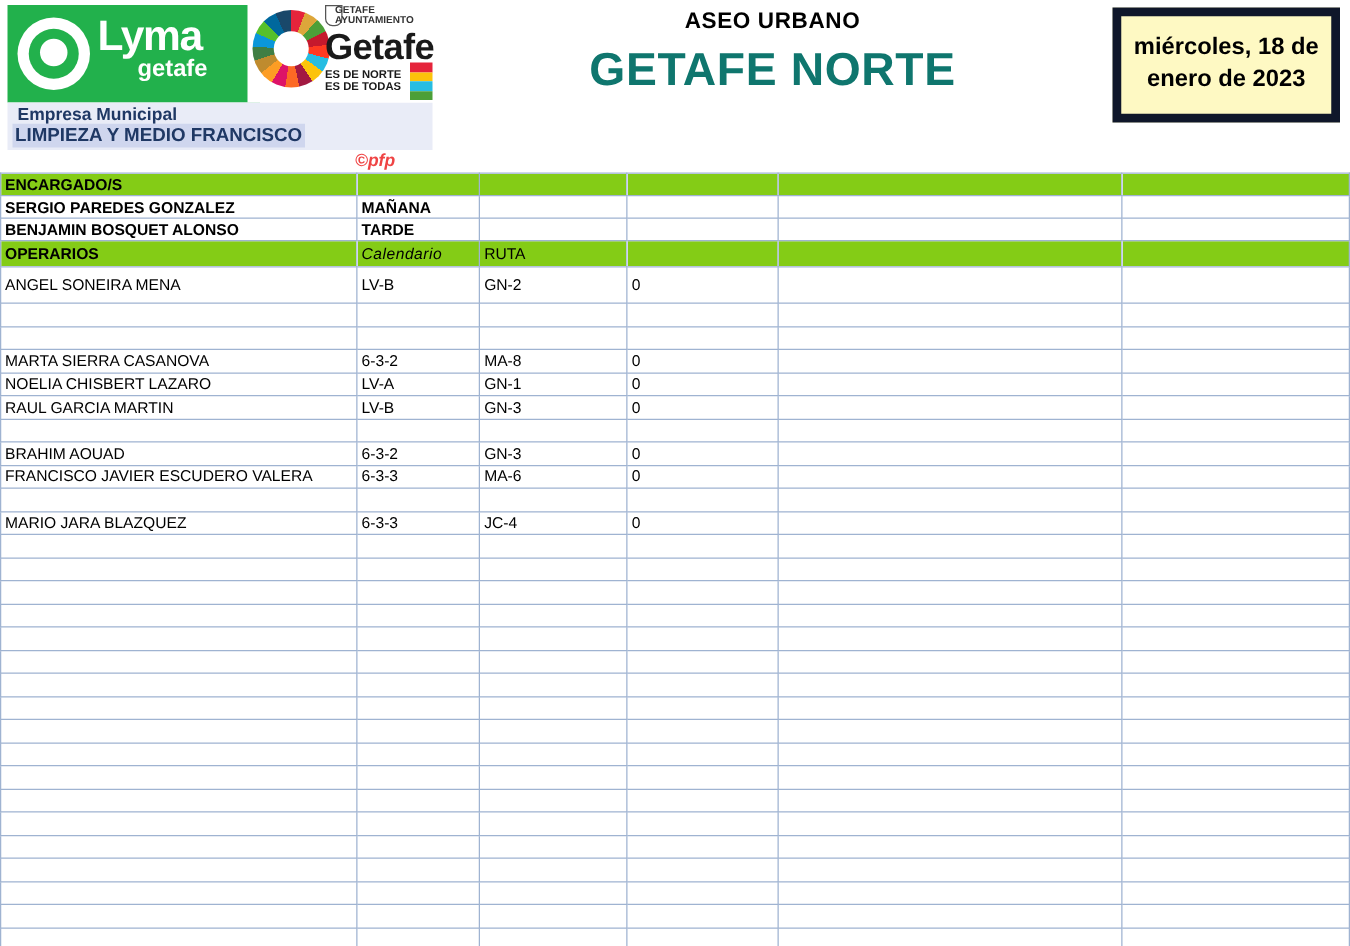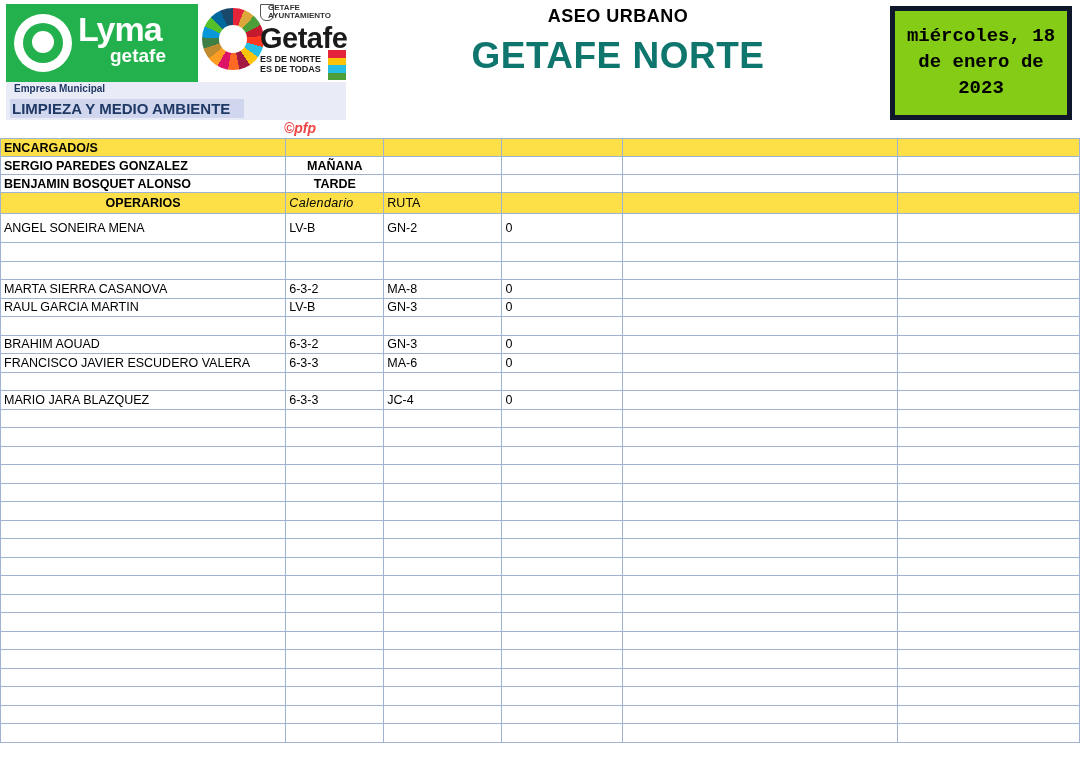--- a/index.html
+++ b/index.html
@@ -92,21 +92,21 @@
     left: 0;
     top: 78px;
     width: 340px;
     height: 38px;
     background: #e9ecf7;
   }
   .emp-line1 {
     position: absolute;
     left: 8px;
     top: 1px;
-    font-size: 10px;
+    font-size: 14px;
     font-weight: bold;
     color: #1f3864;
   }
   .emp-line2 {
     position: absolute;
     left: 4px;
     top: 17px;
     font-size: 15px;
     font-weight: bold;
     color: #1f3864;
@@ -235,28 +235,27 @@
     width: 182px;
     text-align: center;
   }
   .fecha-label {
     font-size: 16px;
     font-weight: bold;
     color: #000;
   }
   .fecha-box {
     margin-top: 4px;
-    border: 5px solid #0f172a;
+    border: 7px solid #0f172a;
     padding: 12px 6px 14px;
     font-size: 19px;
     font-weight: bold;
     color: #000;
     line-height: 26px;
-    background: #84cc16;
-    font-family: Liberation Mono, monospace;
+    background: #fef9c3;
   }
 
   
   table.sheet {
     border-collapse: collapse;
     width: 1080px;
     table-layout: fixed;
   }
   table.sheet td {
     border: 1px solid #9fb3d1;
@@ -268,44 +267,44 @@
     white-space: nowrap;
     vertical-align: middle;
   }
   .c0 { width: 285px; }
   .c1 { width: 98px; }
   .c2 { width: 118px; }
   .c3 { width: 120px; }
   .c4 { width: 275px; }
   .c5 { width: 182px; }
 
-  tr.band td { background: #fde047; margin-top: 40px; }
+  tr.band td { background: #84cc16; margin-top: 40px; }
   td.bold { font-weight: bold; }
-  td.small-bold { font-weight: bold; font-size: 11px; text-align: center; }
-  td.op-title { font-weight: bold; font-size: 16px; text-align: center; }
+  td.small-bold { font-weight: bold; font-size: 11px; text-align: left; }
+  td.op-title { font-weight: bold; font-size: 16px; }
   td.cal-head { font-size: 12.5px; letter-spacing: 0.4px; font-style: italic; }
   tr.tall td { height: 20px; }
   tr.row-data td { height: 17.5px; margin-top: 16px; }
   tr.empty td { height: 17.5px; background: #ffffff; }
   tr.first-op td { height: 28px; }
 </style>
 </head>
 <body>
 
 <div class="header">
 
   <div class="logo-block">
     <div class="logo-luma">
       <span class="luma-swirl"></span>
       <span class="luma-text">Lyma</span>
       <span class="luma-sub">getafe</span>
     </div>
     <div class="logo-empresa">
       <span class="emp-line1">Empresa Municipal</span>
-      <span class="emp-line2">LIMPIEZA Y MEDIO AMBIENTE</span>
+      <span class="emp-line2">LIMPIEZA Y MEDIO FRANCISCO</span>
     </div>
     <div class="logo-getafe">
       <span class="sdg-wheel"></span>
       <span class="crest-shield"></span>
       <span class="getafe-crest">
         <span>GETAFE</span><br>
         <span>AYUNTAMIENTO</span>
       </span>
       <span class="getafe-word">Getafe</span>
       <span class="sdg-tag">
@@ -409,20 +408,28 @@
 
     <tr class="row-data">
       <td>MARTA SIERRA CASANOVA</td>
       <td>6-3-2</td>
       <td>MA-8</td>
       <td>0</td>
       <td></td>
       <td></td>
     </tr>
 
+    <tr class="row-data">
+      <td>NOELIA CHISBERT LAZARO</td>
+      <td>LV-A</td>
+      <td>GN-1</td>
+      <td>0</td>
+      <td></td>
+      <td></td>
+    </tr>
 
     <tr class="row-data">
       <td>RAUL GARCIA MARTIN</td>
       <td>LV-B</td>
       <td>GN-3</td>
       <td>0</td>
       <td></td>
       <td></td>
     </tr>
 

